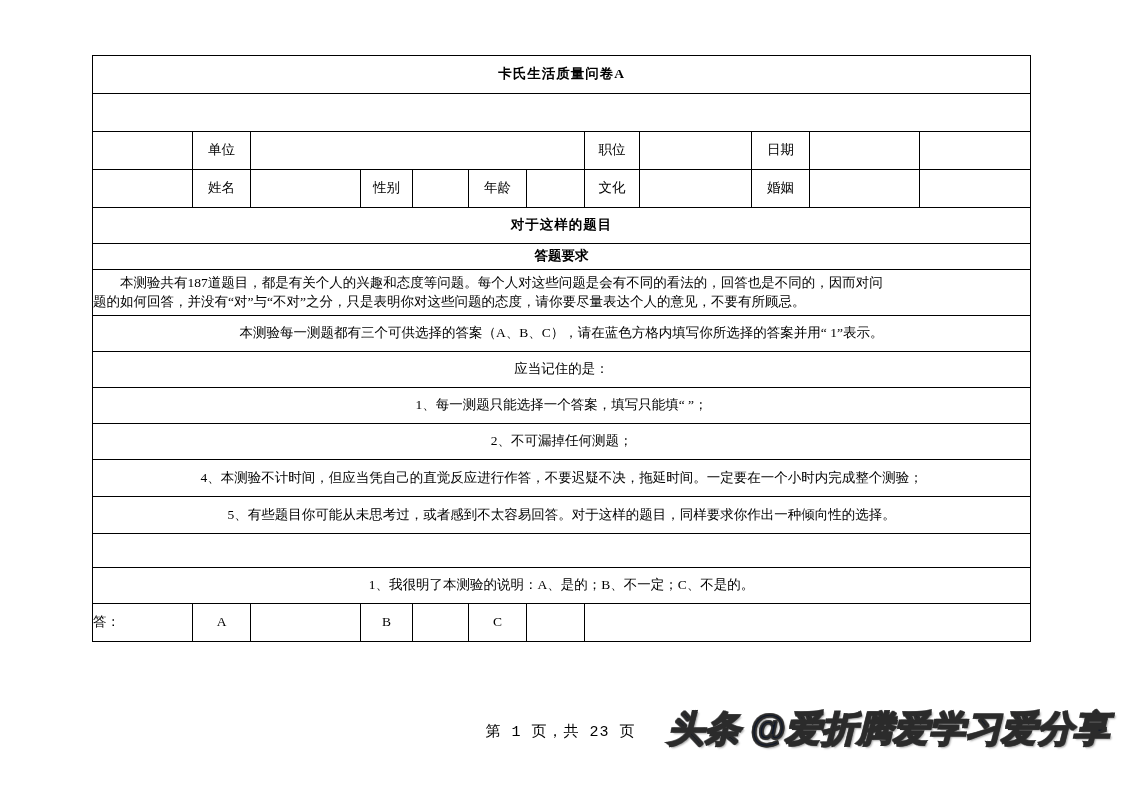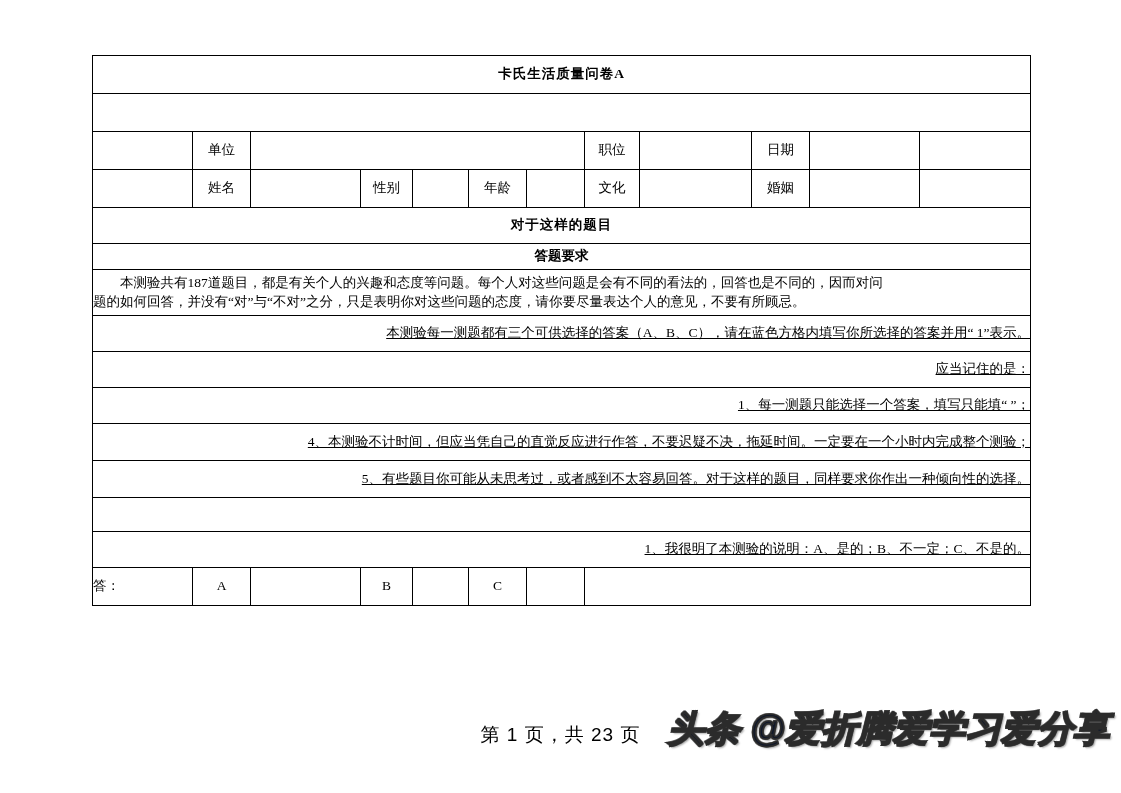--- a/index.html
+++ b/index.html
@@ -90,44 +90,43 @@
     text-align: justify;
     text-justify: inter-ideograph;
   }
   .para-cell .indent {
     text-indent: 2em;
     display: block;
   }
   .txt-cell {
     padding: 0 8px 0 14px;
     font-size: 13.2px;
-    text-align: right;
-    text-decoration: underline;
+    text-align: center;
   }
   .ans-lbl {
     padding-left: 16px;
     font-size: 13.5px;
     text-align: left;
   }
   .opt {
     text-align: center;
     font-size: 13.5px;
     color: #FF0000;
   }
 
   
   .footer {
     position: absolute;
     left: 0;
     top: 722px;
     width: 1121px;
     text-align: center;
-    font-size: 19px;
+    font-size: 15px;
     color: #000000;
-    font-family: Liberation Sans, sans-serif;
+    font-family: Liberation Mono, monospace;
     letter-spacing: 1px;
   }
 
   
   .watermark {
     position: absolute;
     right: 12px;
     top: 705px;
     font-family: "Liberation Sans", "DejaVu Sans", sans-serif;
     font-size: 36px;
@@ -219,20 +218,23 @@
     </tr>
 
     <tr class="r-line">
       <td class="txt-cell" colspan="12">应当记住的是：</td>
     </tr>
 
     <tr class="r-line">
       <td class="txt-cell" colspan="12">1、每一测题只能选择一个答案，填写只能填“ ”；</td>
     </tr>
 
+    <tr class="r-line">
+      <td class="txt-cell" colspan="12">2、不可漏掉任何测题；</td>
+    </tr>
 
 
     <tr class="r-line2">
       <td class="txt-cell" colspan="12">4、本测验不计时间，但应当凭自己的直觉反应进行作答，不要迟疑不决，拖延时间。一定要在一个小时内完成整个测验；</td>
     </tr>
 
     <tr class="r-line2">
       <td class="txt-cell" colspan="12">5、有些题目你可能从未思考过，或者感到不太容易回答。对于这样的题目，同样要求你作出一种倾向性的选择。</td>
     </tr>
 

